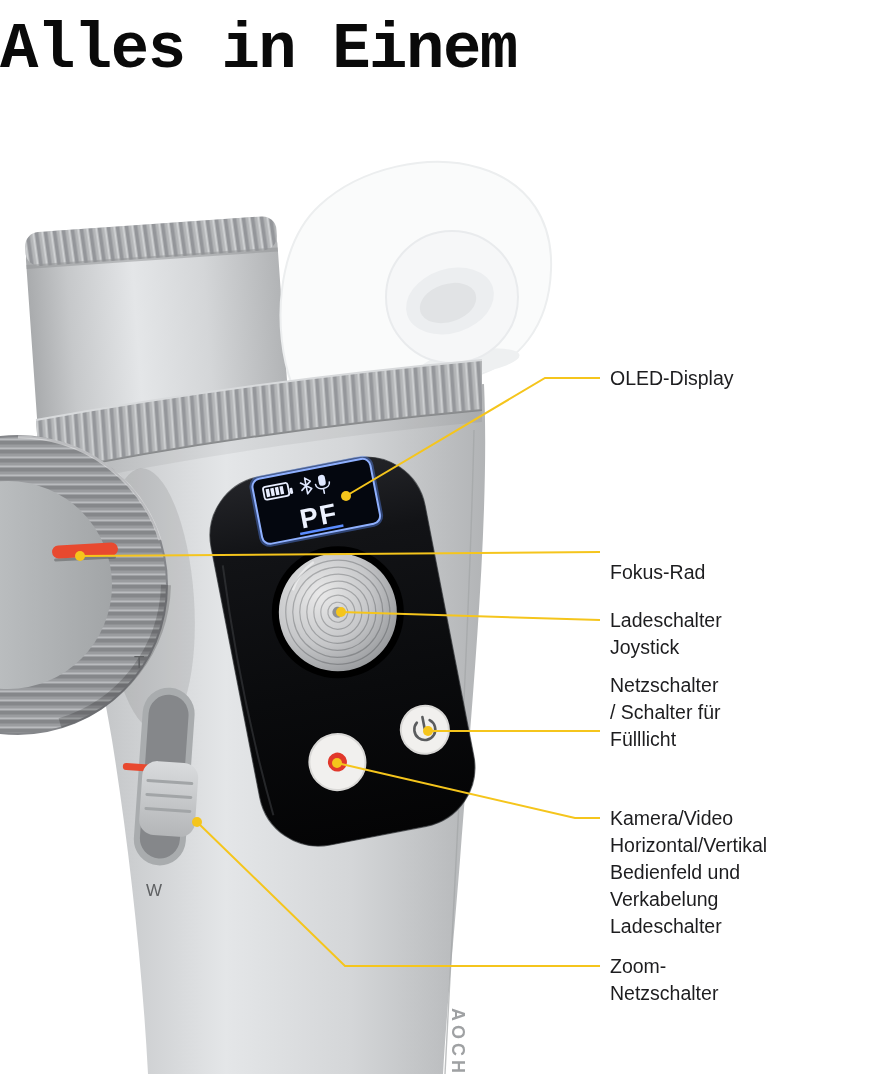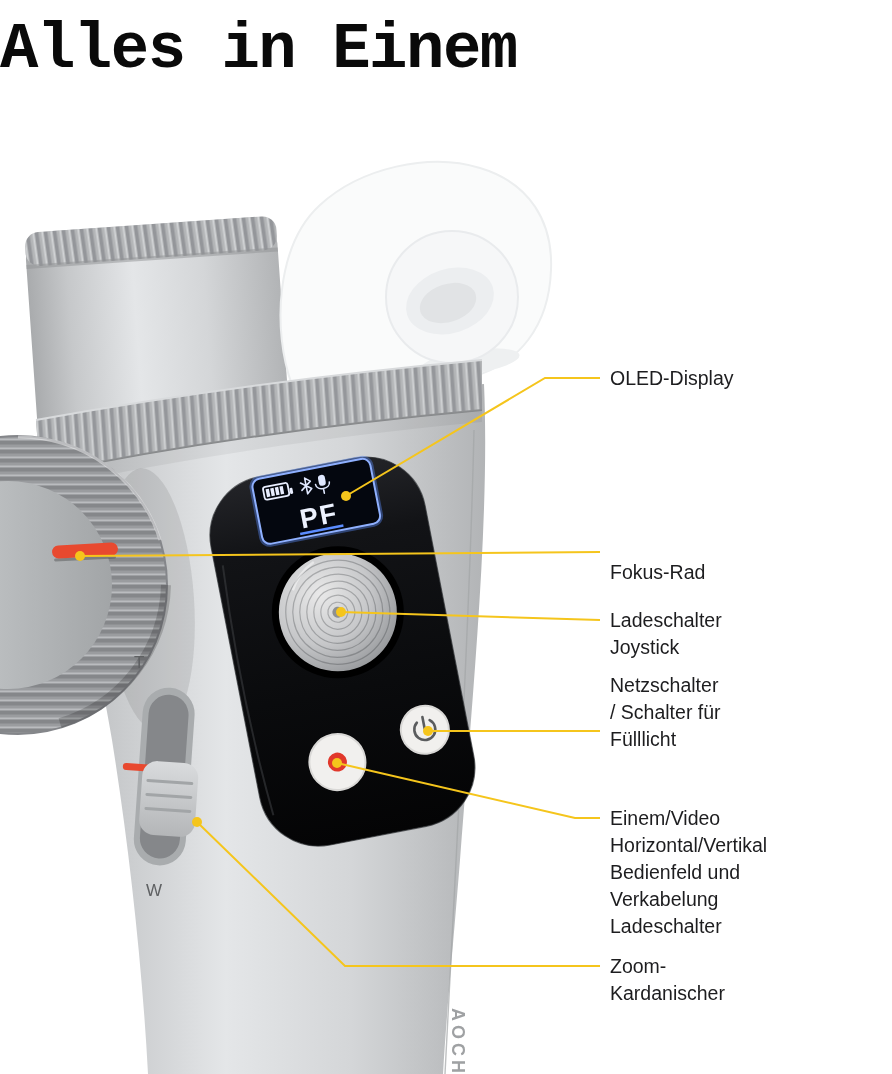--- a/index.html
+++ b/index.html
@@ -207,19 +207,19 @@
   </g>
 </svg>
 
 <div class="label" style="top:365px">OLED-Display</div>
 <div class="label" style="top:559px">Fokus-Rad</div>
 <div class="label" style="top:607px">Ladeschalter
 Joystick</div>
 <div class="label" style="top:672px">Netzschalter
 / Schalter für
 Fülllicht</div>
-<div class="label" style="top:805px">Einem/Video
+<div class="label" style="top:805px">Kamera/Video
 Horizontal/Vertikal
 Bedienfeld und
 Verkabelung
 Ladeschalter</div>
 <div class="label" style="top:953px">Zoom-
-Kardanischer</div>
+Netzschalter</div>
 
 </body></html>

